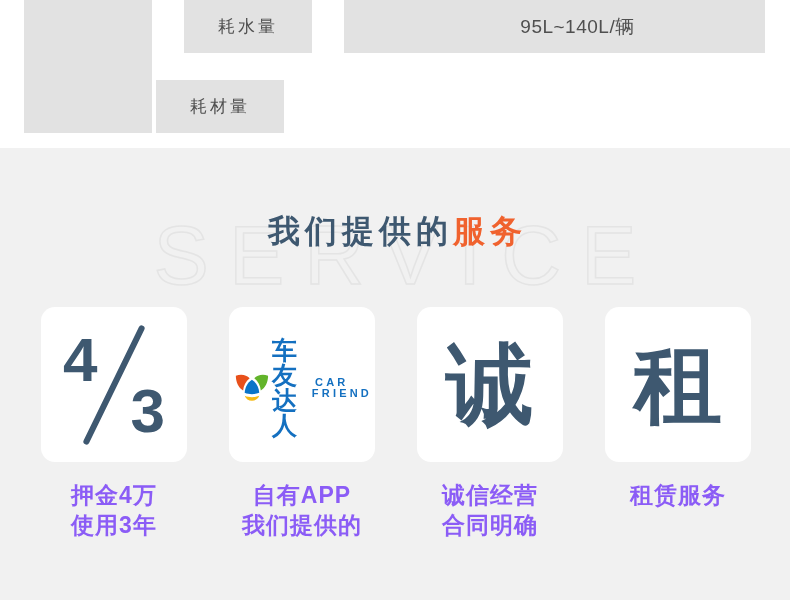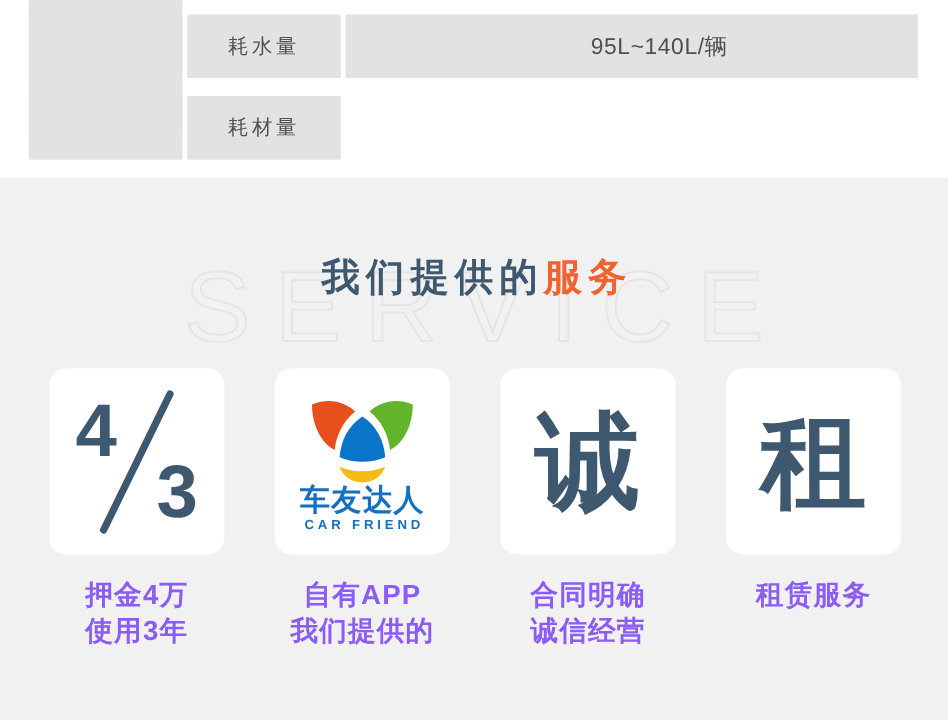--- a/index.html
+++ b/index.html
@@ -23,21 +23,21 @@
     width: 741px;
     height: 113px;
   }
   .spec-row {
     position: absolute;
     left: 0;
     width: 100%;
     height: 53px;
     display: flex;
   }
-  .spec-row.r1 { top: 12px; }
+  .spec-row.r1 { top: 0px; gap: 28px; }
   .spec-row.r2 { top: 57px; margin-top: 23px; }
 
   .cell {
     background: #e2e2e2;
     display: flex;
     align-items: center;
     justify-content: center;
     color: #4f4f4f;
     font-size: 17px;
     letter-spacing: 2px;
@@ -176,21 +176,21 @@
     background: #3e5870;
     border-radius: 3px;
     transform: translate(-50%, -50%) rotate(26deg);
   }
 
   
   .brand {
     width: 140px;
     height: 155px;
     display: flex;
-    flex-direction: column;
+    flex-direction: row;
     align-items: center;
     justify-content: center;
     padding-top: 4px;
     box-sizing: border-box;
   }
   .brand-mark { display: block; }
   .brand-cn {
     margin-top: 2px;
     font-size: 25px;
     font-weight: bold;
@@ -276,22 +276,22 @@
         <span class="ln">自有APP</span>
         <span class="ln">我们提供的</span>
       </div>
     </div>
 
     <div class="card-col">
       <div class="card">
         <span class="glyph">诚</span>
       </div>
       <div class="card-caption">
+        <span class="ln">诚信经营</span>
         <span class="ln">合同明确</span>
-        <span class="ln">诚信经营</span>
       </div>
     </div>
 
     <div class="card-col">
       <div class="card">
         <span class="glyph">租</span>
       </div>
       <div class="card-caption">
         <span class="ln">租赁服务</span>
       </div>

